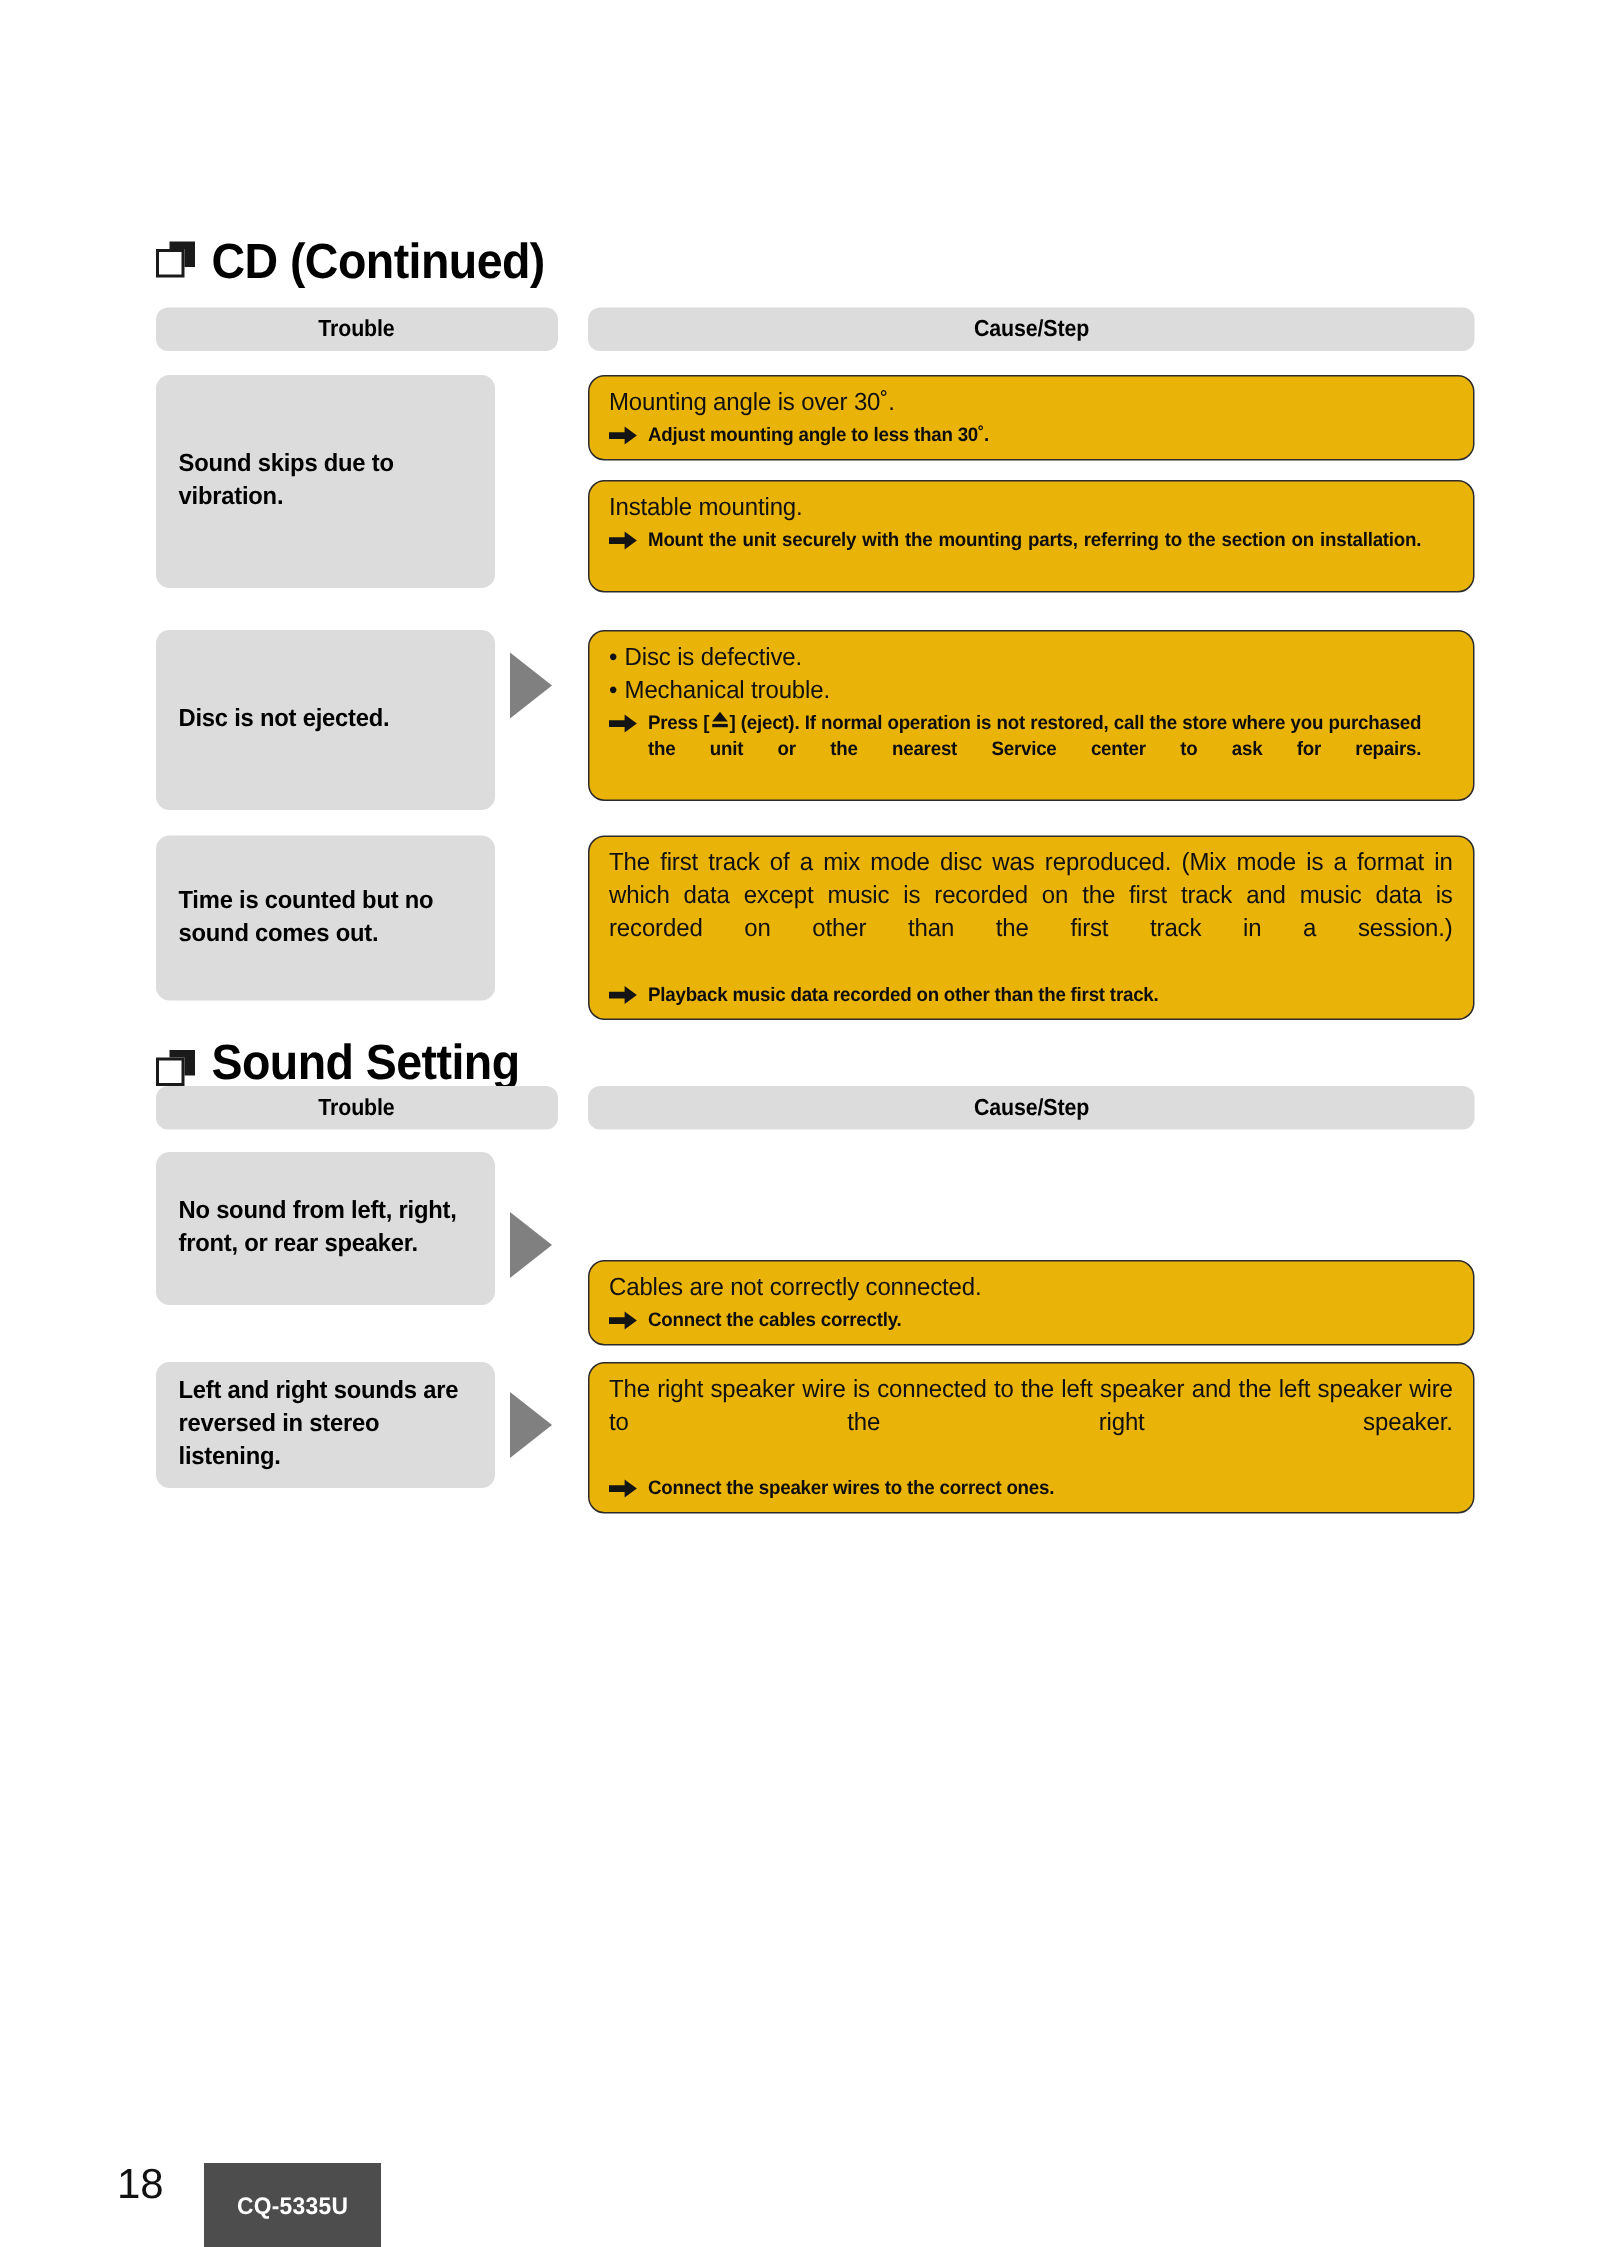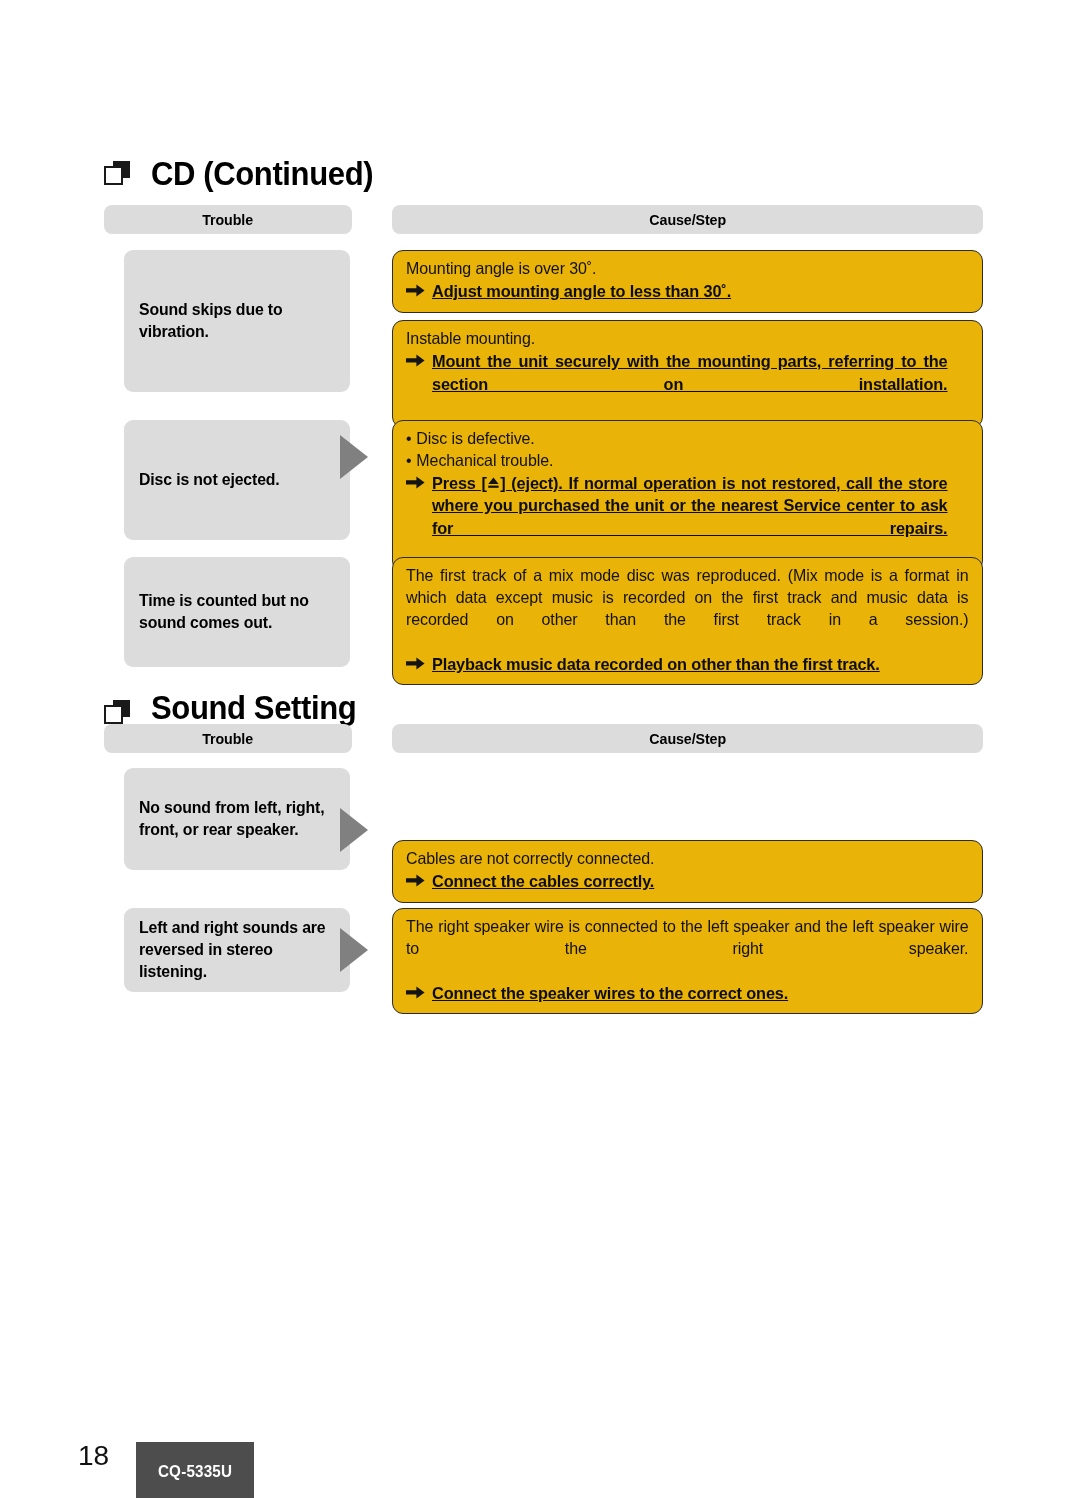--- a/index.html
+++ b/index.html
@@ -21,21 +21,21 @@
     left: 0; top: 0;
     width: 1080px; height: 1498px;
   }
 
   
   .section-heading {
     position: absolute;
     left: 104px;
     display: flex;
     align-items: center;
-    gap: 21px;
+    gap: 11px;
     height: 46px;
   }
   .sq-icon {
     position: relative;
     width: 26px; height: 24px;
     flex: 0 0 auto;
   }
   .sq-icon .back {
     position: absolute;
     right: 0; top: 0;
@@ -67,34 +67,33 @@
     border-radius: 8px;
     display: flex;
     align-items: center;
     justify-content: center;
     font-size: 15.5px;
     font-weight: bold;
     letter-spacing: -0.1px;
     transform-origin: center;
   }
   .pill span { transform: scaleX(0.92); display:inline-block; }
-  .pill-trouble { left: 104px; width: 248px; }
+  .pill-trouble { left: 104px; width: 268px; }
   .pill-cause   { left: 392px; width: 591px; }
 
   
   .trouble-cell {
     position: absolute;
     left: 104px;
     width: 226px;
     background: #dcdcdc;
     border-radius: 9px;
     display: flex;
     align-items: center;
     padding: 0 15px;
-    margin-left: 20px;
   }
   .trouble-cell .txt {
     font-size: 16.5px;
     font-weight: bold;
     line-height: 1.33;
     letter-spacing: -0.15px;
     transform: scaleX(0.96);
     transform-origin: left center;
     width: 104%;
   }
@@ -129,27 +128,26 @@
   }
   .cause-plain.justify { text-align: justify; }
   .cause-plain.justify::after { content:""; display:inline-block; width:100%; }
 
   .bullet-line { display: flex; gap: 5px; }
   .bullet-line .dot { flex: 0 0 auto; }
 
   .action {
     display: flex;
     gap: 7px;
-    font-size: 17px;
+    font-size: 13px;
     font-weight: bold;
     line-height: 1.33;
     letter-spacing: -0.15px;
     color: #0d0d0d;
     margin-top: 1px;
-    text-decoration: underline;
   }
   .action .arrow {
     flex: 0 0 auto;
     width: 19px;
     padding-top: 2px;
     line-height: 1;
   }
   .action .arrow svg { display: block; }
   .action .atext {
     flex: 1 1 auto;

